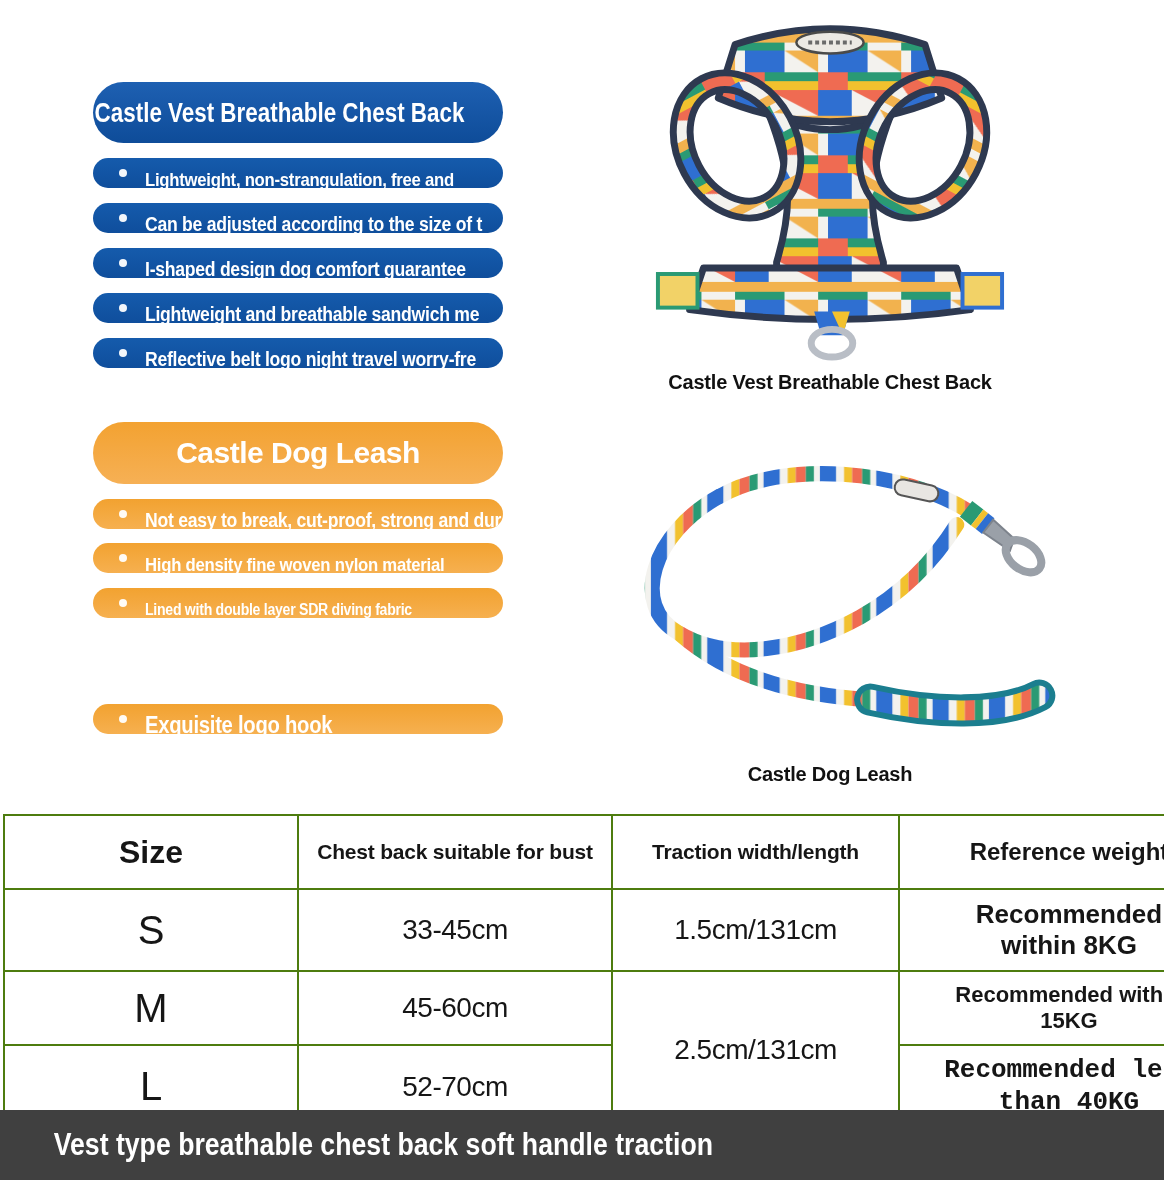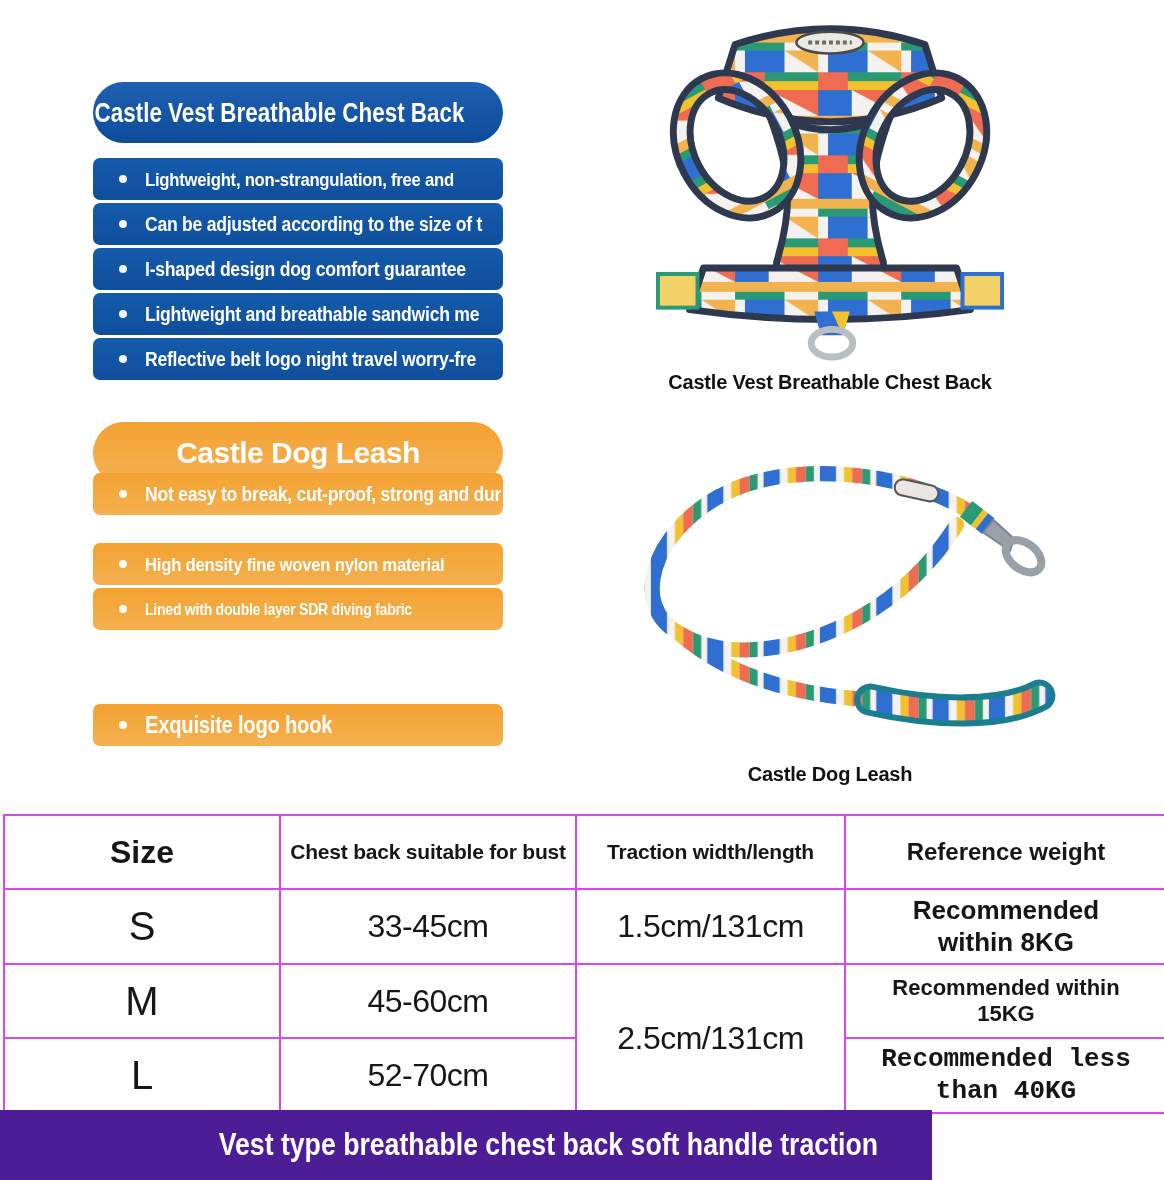--- a/index.html
+++ b/index.html
@@ -14,21 +14,21 @@
   }
   .pill-blue{top:82px;height:61px;background:linear-gradient(180deg,#1e60b2,#0e4c99);}
   .pill-orange{top:422px;height:62px;background:linear-gradient(180deg,#f3a231,#f6b055);justify-content:center;}
   .pill span{
     color:#fff;font-weight:700;white-space:nowrap;
   }
   .pill-blue span{font-size:28px;transform:scaleX(.8);transform-origin:left center;padding-left:2px;}
   .pill-orange span{font-size:30px;letter-spacing:-.5px;}
   
   .fbar{
-    position:absolute;left:93px;width:410px;height:42px;border-radius:7px;
+    position:absolute;left:93px;width:410px;height:30px;border-radius:16px;
     overflow:hidden;
   }
   .fbar.blue{background:linear-gradient(180deg,#155bac,#0f4e9c);}
   .fbar.orange{background:linear-gradient(180deg,#f2a230,#f6b050);}
   .fbar .dot{
     position:absolute;left:26px;top:50%;margin-top:-4px;width:8px;height:8px;
     border-radius:50%;background:#fff;opacity:.95;
   }
   .fbar .ftext{
     position:absolute;left:52px;top:0;height:42px;line-height:43px;
@@ -41,38 +41,38 @@
     font-size:20px;font-weight:700;letter-spacing:-.2px;
   }
   
   .illus{position:absolute;}
   
   table.size-table{
     position:absolute;left:3px;top:814px;width:1155px;
     border-collapse:collapse;table-layout:fixed;background:#fff;
   }
   table.size-table td,table.size-table th{
-    border:2px solid #d946ef;text-align:center;vertical-align:middle;
-    color:#161616;padding:0;
+    border:2px solid #4d7c0f;text-align:center;vertical-align:middle;
+    color:#161616;padding:9px;
   }
   .col-size{width:274px;} .col-bust{width:294px;} .col-tract{width:267px;} .col-weight{width:320px;}
   tr.hrow{height:74px;} tr.r-s{height:75px;} tr.r-m{height:74px;} tr.r-l{height:75px;}
   th.h-size{font-size:32px;font-weight:700;}
   th.h-bust,th.h-tract{font-size:21px;font-weight:700;letter-spacing:-.2px;}
   th.h-weight{font-size:24px;font-weight:700;}
   td.v-size{font-size:40px;font-weight:400;}
-  td.v-bust,td.v-tract{font-size:32px;font-weight:400;letter-spacing:-.5px;}
+  td.v-bust,td.v-tract{font-size:28px;font-weight:400;letter-spacing:-.5px;}
   td.v-weight .wtext{display:block;margin:0 auto;text-align:center;font-weight:700;line-height:1.2;}
   td.v-weight .w-s{width:240px;font-size:26px;}
   td.v-weight .w-m{width:232px;font-size:22px;}
   td.v-weight .w-l{width:250px;font-size:26px;font-family:Liberation Mono, monospace;}
   
   .footer-bar{
-    position:absolute;left:0;top:1110px;width:932px;height:70px;background:#4c1d95;
-    display:flex;align-items:center;justify-content:flex-end;
+    position:absolute;left:0;top:1110px;width:1164px;height:70px;background:#404040;
+    display:flex;align-items:center;justify-content:flex-start;
   }
   .footer-bar span{
     color:#fff;font-size:31px;font-weight:700;white-space:nowrap;
     transform:scaleX(.86);
   }
 </style>
 </head>
 <body>
 
 <div id="page">
@@ -99,21 +99,21 @@
   </div>
   <div class="fbar blue" style="top:338px">
     <span class="dot"></span>
     <span class="ftext" style="font-size:20px">Reflective belt logo night travel worry-fre</span>
   </div>
 
   <div class="pill pill-orange">
     <span>Castle Dog Leash</span>
   </div>
 
-  <div class="fbar orange" style="top:473px">
+  <div class="fbar orange" style="top:499px">
     <span class="dot"></span>
     <span class="ftext" style="font-size:20px">Not easy to break, cut-proof, strong and dur</span>
   </div>
   <div class="fbar orange" style="top:543px">
     <span class="dot"></span>
     <span class="ftext" style="font-size:19px">High density fine woven nylon material</span>
   </div>
   <div class="fbar orange" style="top:588px">
     <span class="dot"></span>
     <span class="ftext" style="font-size:16px">Lined with double layer SDR diving fabric</span>

